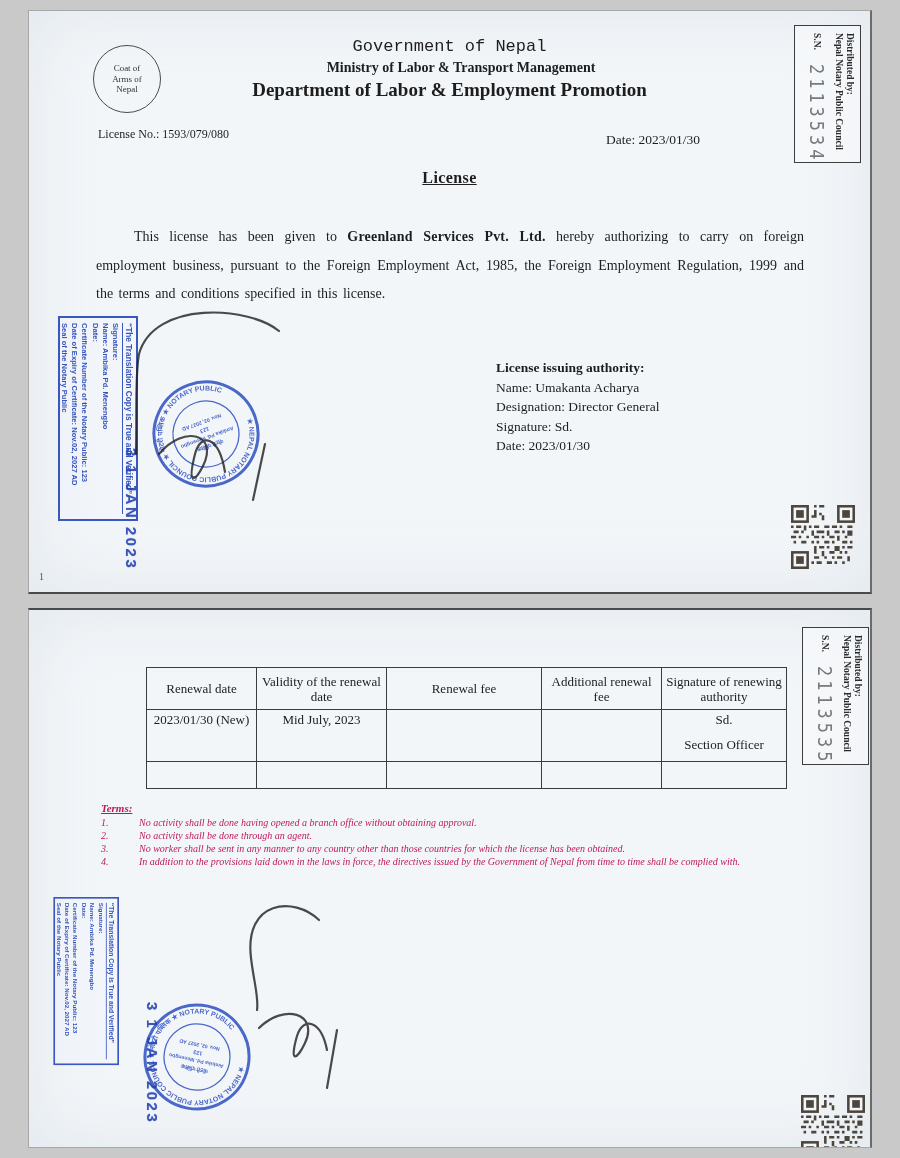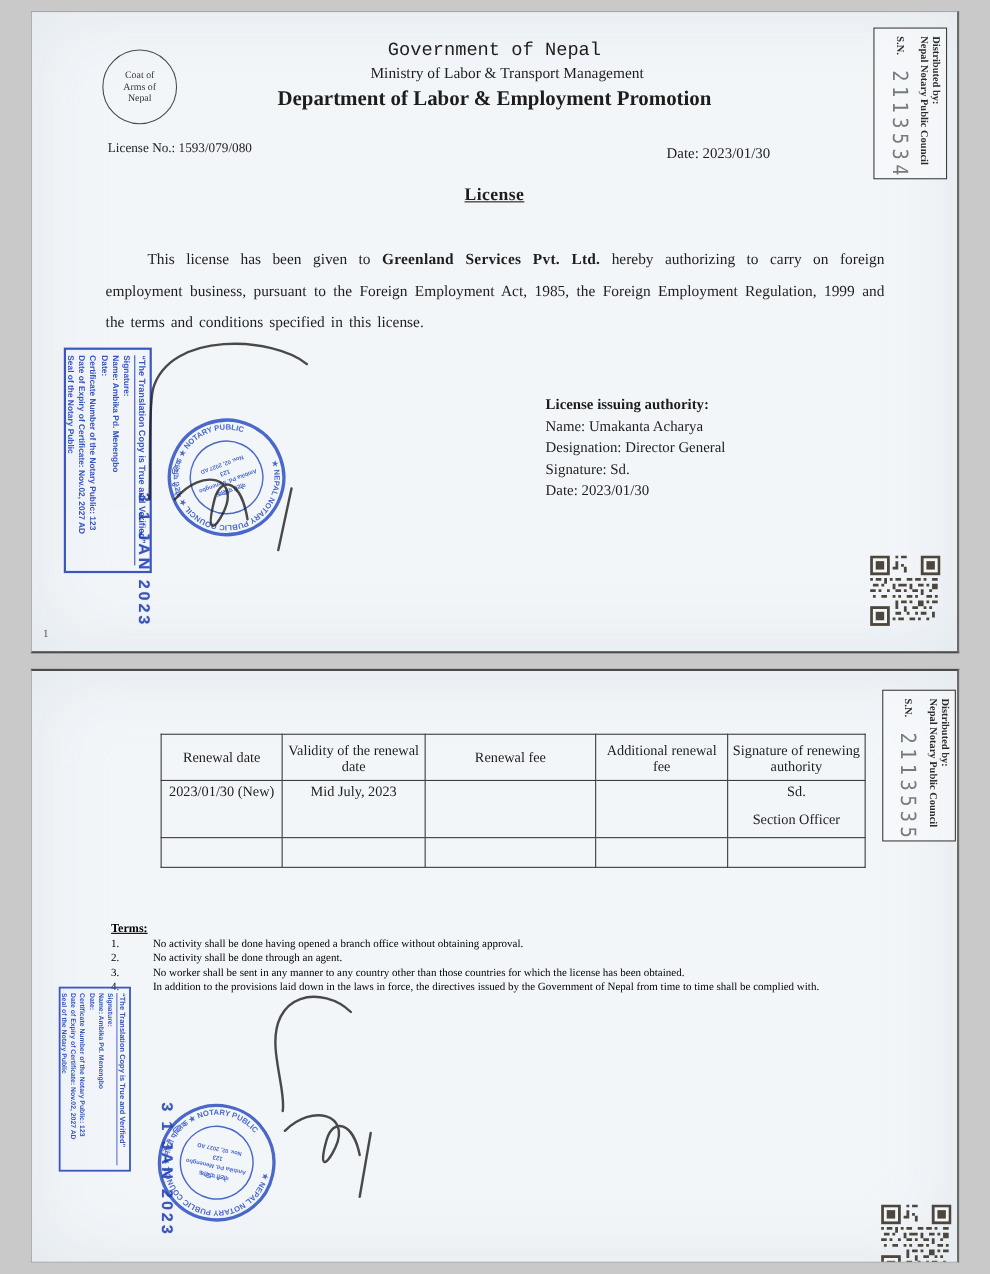--- a/index.html
+++ b/index.html
@@ -27,21 +27,21 @@
   .coat {
     left:64px; top:34px; width:68px; height:68px;
     border:1.5px solid #4b4b4b; border-radius:50%;
     text-align:center; font-size:9px; line-height:10.5px;
     padding-top:17px; color:#333;
   }
 
   
   .hdr { left:0; right:0; top:26px; text-align:center; }
   .hdr .h1 { font-size:17px;font-family:Liberation Mono, monospace; }
-  .hdr .h2 { font-size:14px; font-weight:normal; margin-top:4px;padding-left:23px; }
+  .hdr .h2 { font-size:14px; font-weight:bold; margin-top:4px;padding-left:23px; }
   .hdr .h3 { font-size:19px; font-weight:bold; margin-top:3px; }
   .hdr .h4 { font-size:13.5px; margin-top:4px; }
 
   .licno  { left:69px;  top:116px; font-size:12px; }
   .date1  { left:577px; top:121px; font-size:13.5px; }
   .title  { left:0; right:0; top:158px; text-align:center; font-size:16px; font-weight:bold;
             text-decoration:underline; letter-spacing:.4px; }
 
   .para {
     left:67px; top:212px; width:708px;
@@ -108,21 +108,21 @@
     border-collapse:collapse; table-layout:fixed; width:640px;
     font-size:13px;
   }
   table.renew td { border:1.2px solid #3c3c3c; text-align:center; vertical-align:top; padding:2px 3px; }
   tr.hrow td { height:42px; vertical-align:middle; line-height:15px;margin-left:29px; }
   tr.drow td { height:52px; }
   tr.erow td { height:27px; }
   .sigline2 { margin-top:9px; }
 
   
-  .terms { left:72px; top:192px; color:#000000;margin-top:36px; }
+  .terms { left:72px; top:192px; font-style:italic; color:#be185d; }
   .terms .thead { font-size:11px; font-weight:bold; text-decoration:underline; margin-bottom:2px; }
   .term { display:flex; font-size:10px; line-height:13px; }
   .term .tnum { width:38px; flex:0 0 38px; }
 
   .qr { width:64px; height:64px; }
   .qr .dark { fill:#4d463c; }
   .qr .lite { fill:#f3f6f9; }
 
   .scrib { fill:none; stroke:#1e1e1e; stroke-width:2.2; stroke-linecap:round; opacity:.8; }
 </style>

